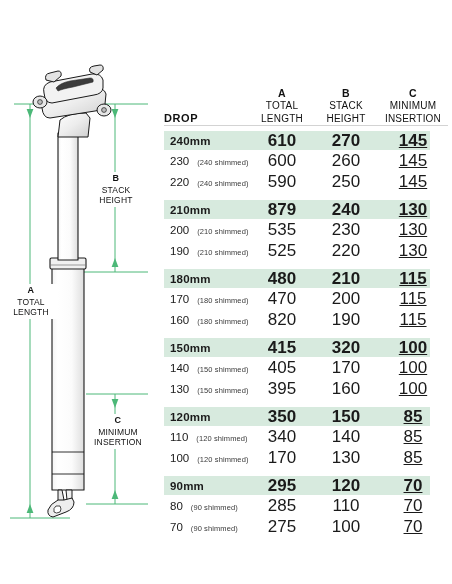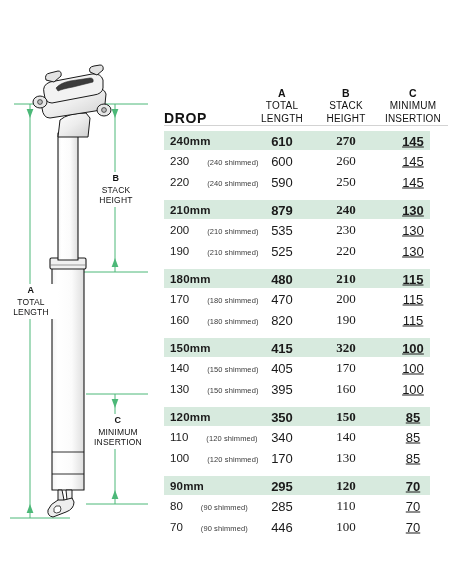--- a/index.html
+++ b/index.html
@@ -86,21 +86,21 @@
     letter-spacing: 0.4px;
     margin-bottom: 1px;
   }
   .th .w { display: block; }
 
   .th-drop {
     left: 0;
     bottom: 1px;
     text-align: left;
     font-weight: bold;
-    font-size: 14px;
+    font-size: 11px;
     letter-spacing: 0.6px;
   }
   .th-a { left: 86px;  width: 64px; bottom: 0; }
   .th-b { left: 150px; width: 64px; bottom: 0; }
   .th-c { left: 214px; width: 70px; bottom: 0; }
 
   .head-rule {
     height: 1px;
     background: #d3d3d3;
     width: 284px;
@@ -131,35 +131,35 @@
   }
   .row.head-row .c-drop {
     font-weight: bold;
     font-size: 11.5px;
     letter-spacing: 0.2px;
   }
   .c-drop .shim {
     font-size: 7.5px;
     letter-spacing: 0.1px;
     color: #3a3a3a;
-    margin-left: 18px;
+    margin-left: 8px;
   }
 
   .c-num {
     position: absolute;
     top: 50%;
     transform: translateY(-50%);
     text-align: center;
-    font-size: 13px;
+    font-size: 17px;
     color: #1a1a1a;
   }
   .row.head-row .c-num { font-weight: bold; }
 
   .c-a { left: 86px;  width: 64px; }
-  .c-b { left: 150px; width: 64px; font-family: Liberation Serif, serif; }
+  .c-b { left: 150px; width: 64px; }
   .c-c { left: 214px; width: 70px; text-decoration: underline; }
 </style>
 </head>
 <body>
 
 <div id="sheet">
 
   <div id="diagram">
     <svg width="160" height="584" viewBox="0 0 160 584">
       <defs>
@@ -402,21 +402,21 @@
             <div class="c-num c-c">70</div>
           </div>
           <div class="row sub">
             <div class="c-drop"><span>80</span><span class="shim">(90 shimmed)</span></div>
             <div class="c-num c-a">285</div>
             <div class="c-num c-b">110</div>
             <div class="c-num c-c">70</div>
           </div>
           <div class="row sub">
             <div class="c-drop"><span>70</span><span class="shim">(90 shimmed)</span></div>
-            <div class="c-num c-a">446</div>
+            <div class="c-num c-a">275</div>
             <div class="c-num c-b">100</div>
             <div class="c-num c-c">70</div>
           </div>
         </div>
       </div>
   </div>
 
 </div>
 
 </body></html>

